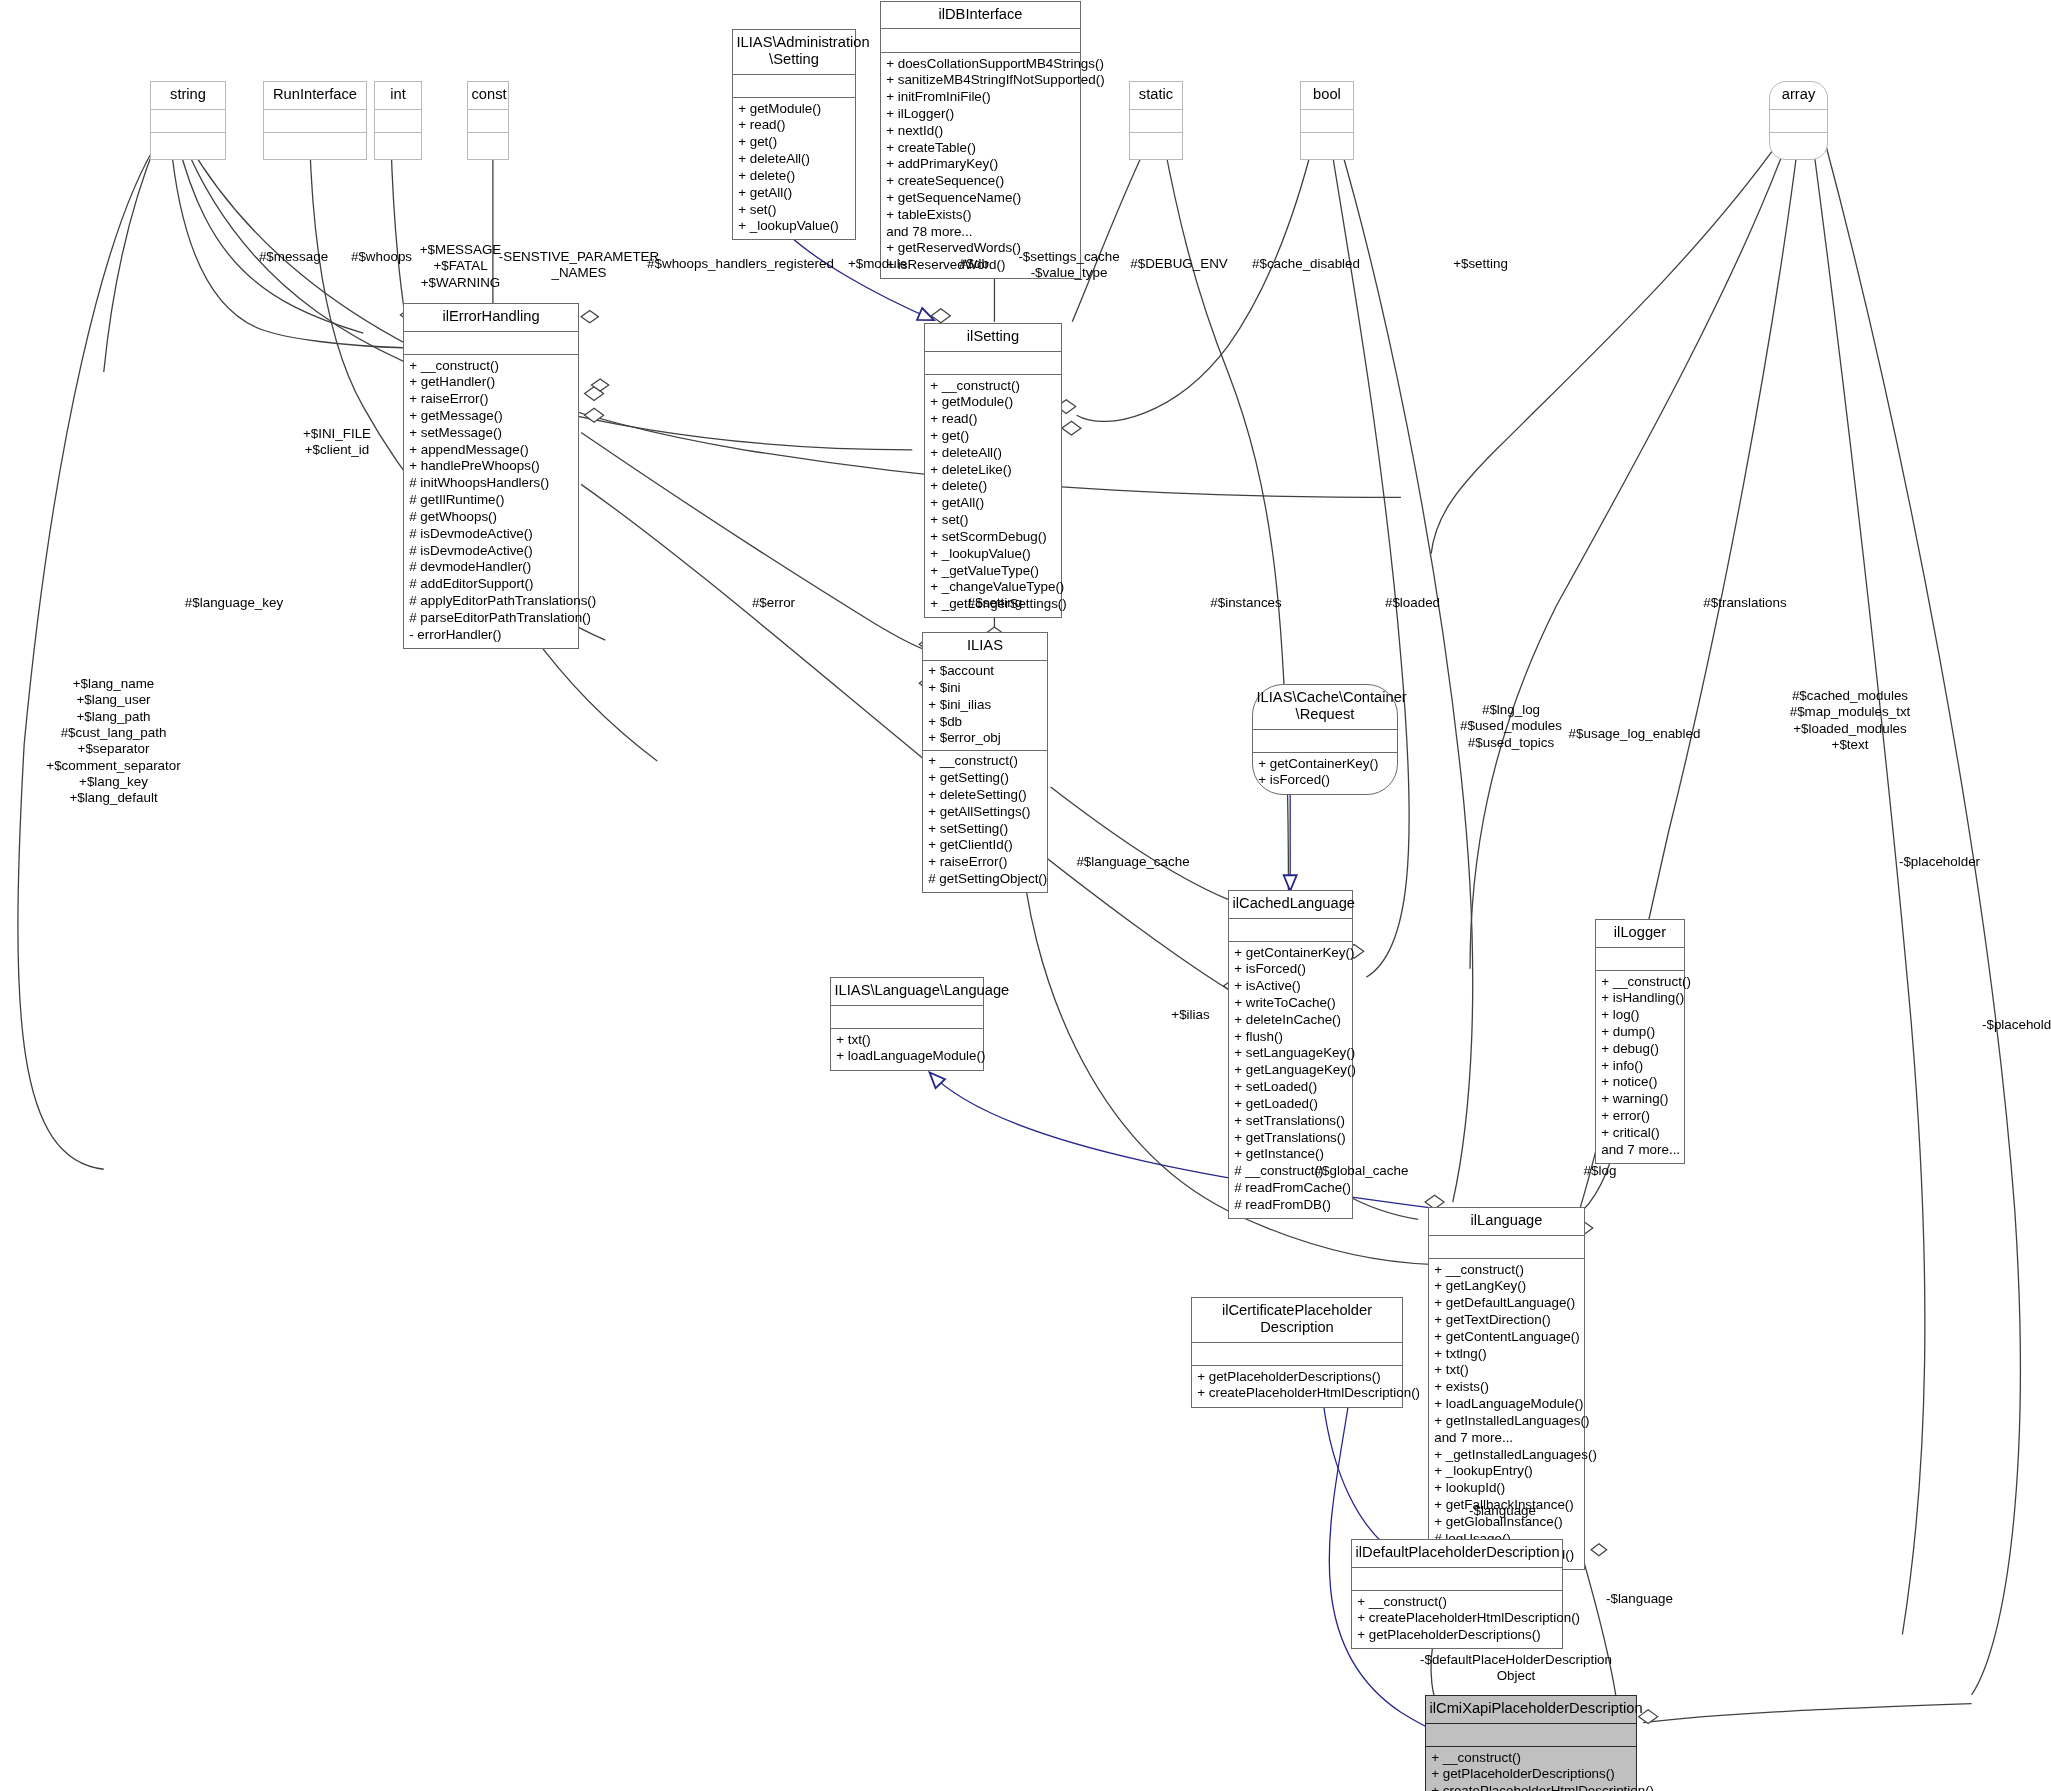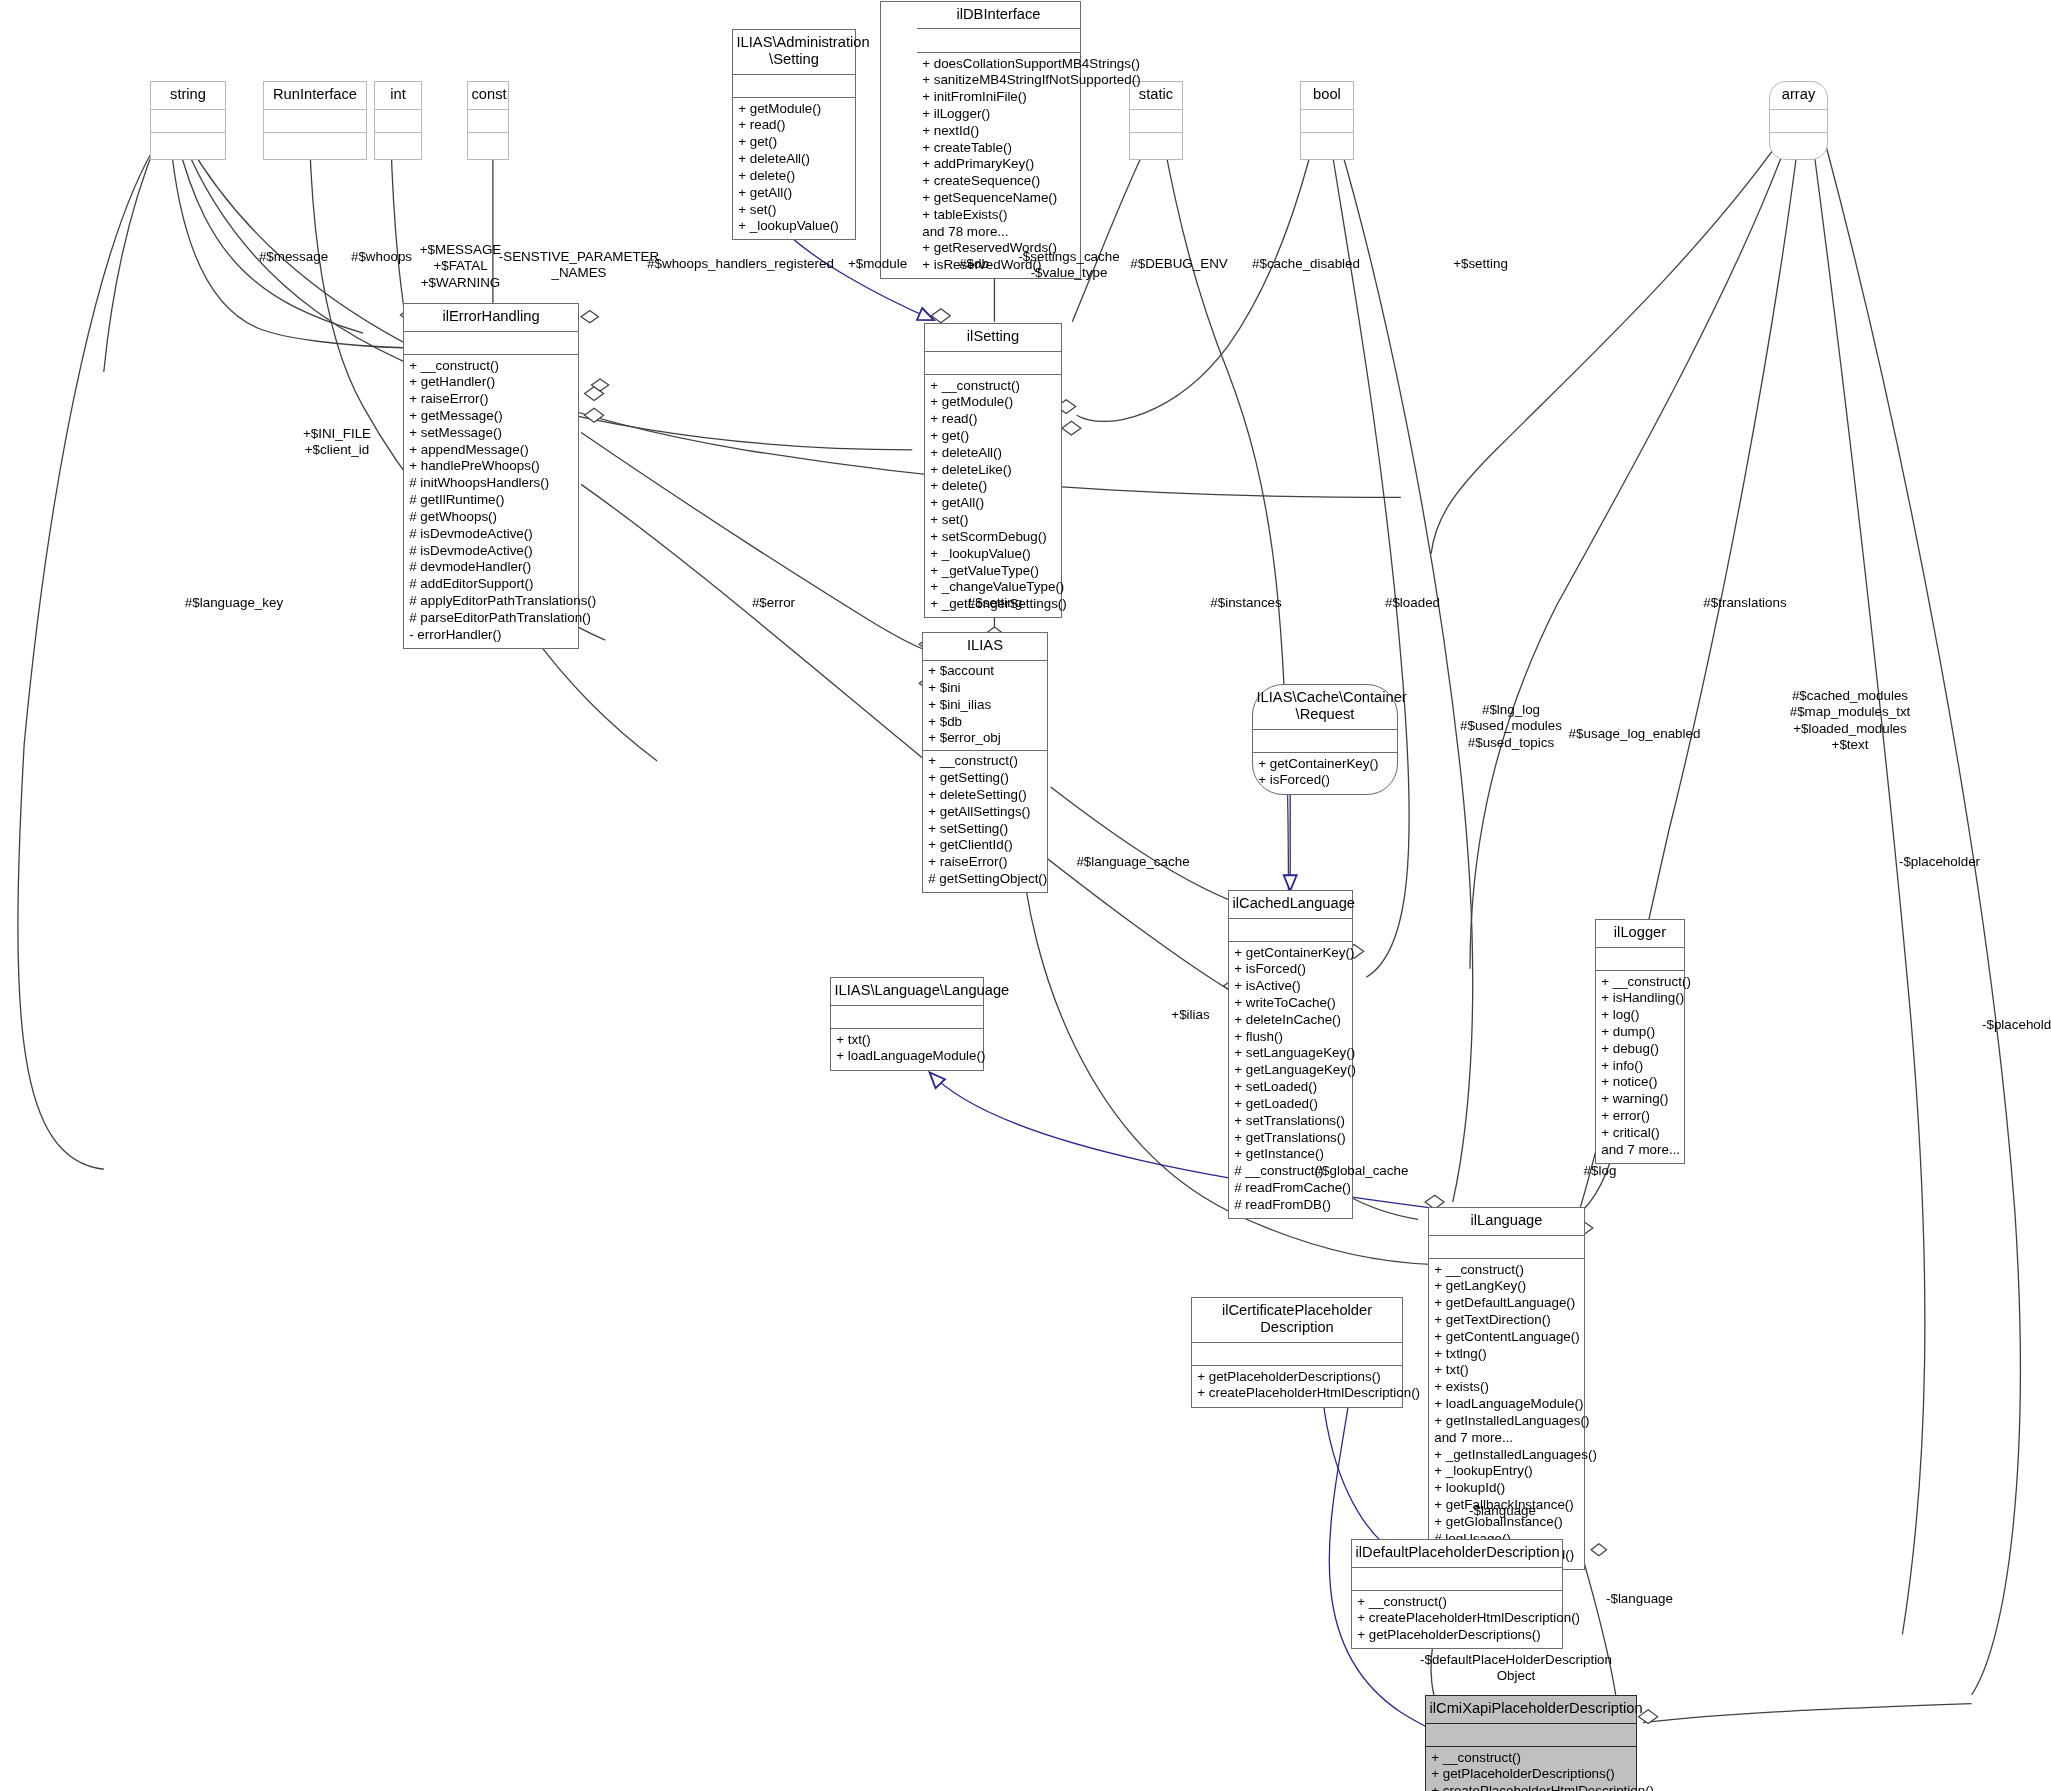--- a/index.html
+++ b/index.html
@@ -176,21 +176,21 @@
       <div class="row">+ read()</div>
       <div class="row">+ get()</div>
       <div class="row">+ deleteAll()</div>
       <div class="row">+ delete()</div>
       <div class="row">+ getAll()</div>
       <div class="row">+ set()</div>
       <div class="row">+ _lookupValue()</div>
     </div>
   </div>
 
-  <div class="uml" style="left:880px;top:0.9px;width:201px;padding-left:36px;">
+  <div class="uml" style="left:880px;top:0.9px;width:201px;">
     <div class="ttl">ilDBInterface</div>
     <div class="attrs"></div>
     <div class="ops">
       <div class="row">+ doesCollationSupportMB4Strings()</div>
       <div class="row">+ sanitizeMB4StringIfNotSupported()</div>
       <div class="row">+ initFromIniFile()</div>
       <div class="row">+ ilLogger()</div>
       <div class="row">+ nextId()</div>
       <div class="row">+ createTable()</div>
       <div class="row">+ addPrimaryKey()</div>
@@ -400,20 +400,28 @@
   <div class="elab" style="left:1237px;top:256px;width:138px;">#$cache_disabled</div>
   <div class="elab" style="left:1425px;top:256px;width:111px;">+$setting</div>
   <div class="elab" style="left:268px;top:426px;width:138px;">+$INI_FILE
 +$client_id</div>
   <div class="elab" style="left:156px;top:595px;width:156px;">#$language_key</div>
   <div class="elab" style="left:726px;top:595px;width:95px;">#$error</div>
   <div class="elab" style="left:944px;top:595px;width:102px;">#$setting</div>
   <div class="elab" style="left:1190px;top:595px;width:112px;">#$instances</div>
   <div class="elab" style="left:1365px;top:595px;width:95px;">#$loaded</div>
   <div class="elab" style="left:1676px;top:595px;width:138px;">#$translations</div>
+  <div class="elab" style="left:2;top:676px;width:227px;">+$lang_name
++$lang_user
++$lang_path
+#$cust_lang_path
++$separator
++$comment_separator
++$lang_key
++$lang_default</div>
   <div class="elab" style="left:1435px;top:702px;width:152px;">#$lng_log
 #$used_modules
 #$used_topics</div>
   <div class="elab" style="left:1548px;top:726px;width:173px;">#$usage_log_enabled</div>
   <div class="elab" style="left:1762px;top:688px;width:176px;">#$cached_modules
 #$map_modules_txt
 +$loaded_modules
 +$text</div>
   <div class="elab" style="left:1880px;top:854px;width:119px;">-$placeholder</div>
   <div class="elab" style="left:1982px;top:1017px;width:78px;">-$placeholder</div>

